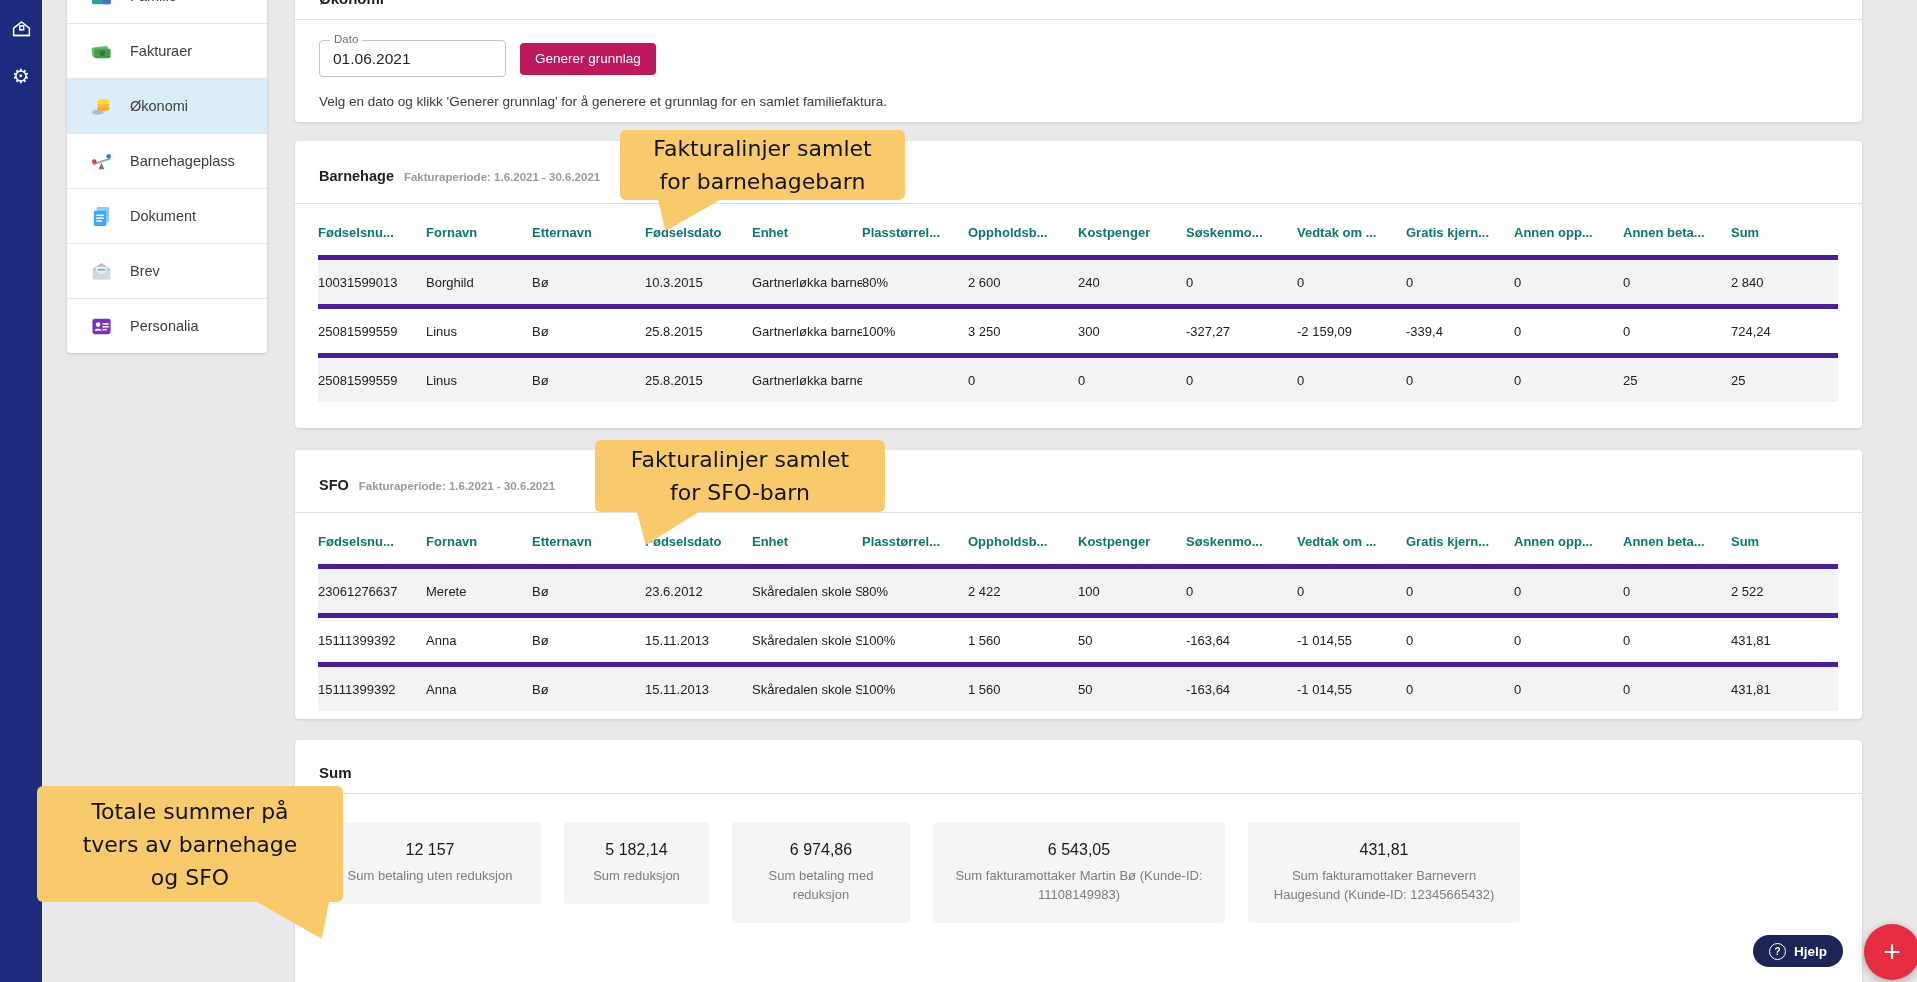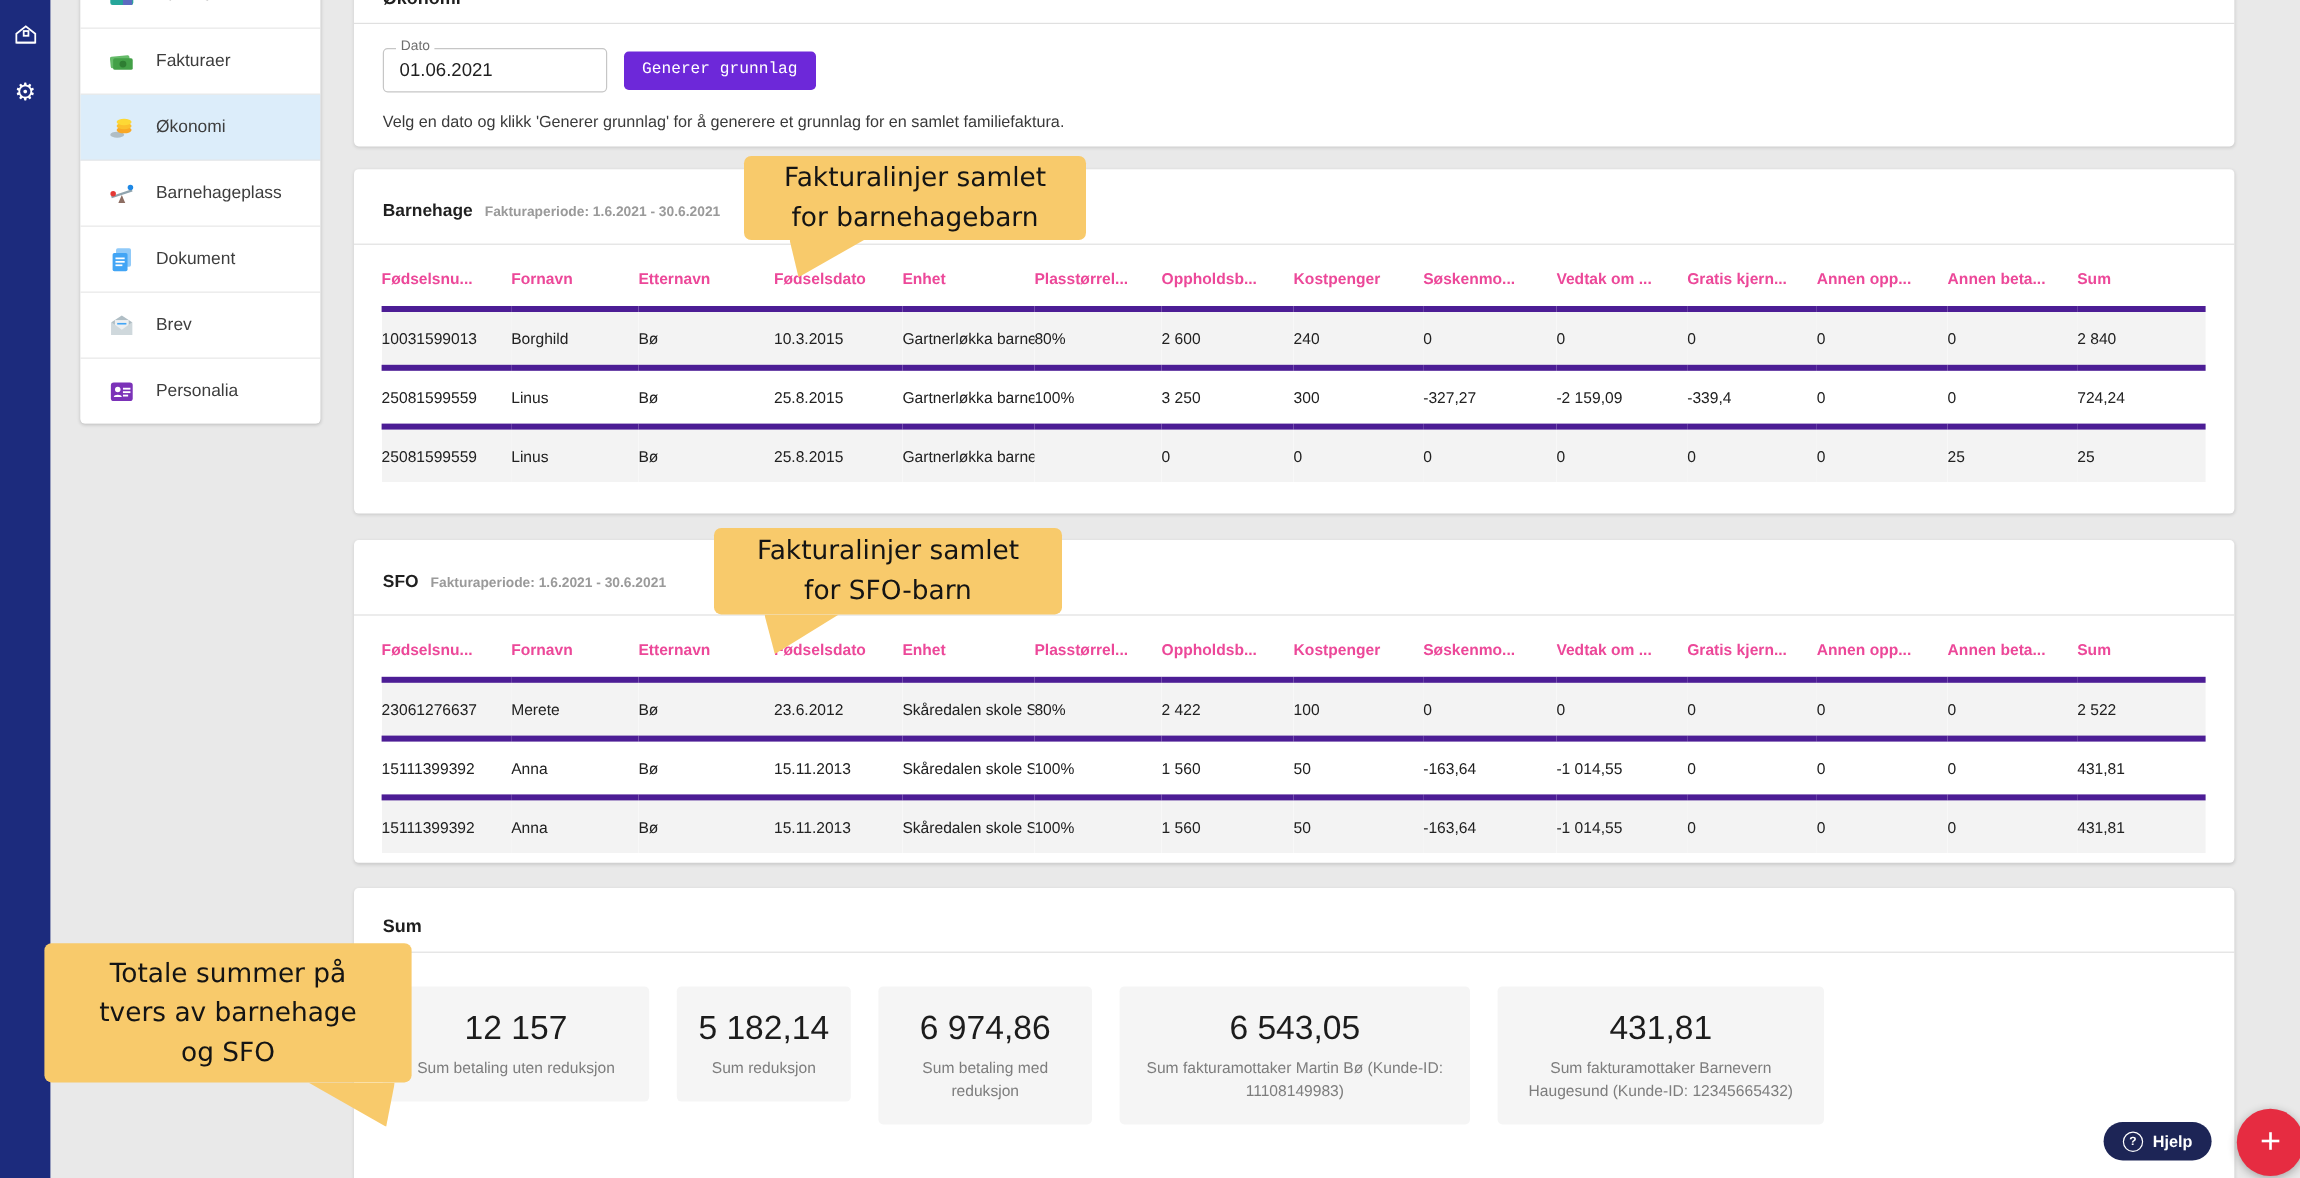--- a/index.html
+++ b/index.html
@@ -32,44 +32,44 @@
 
   .card h1{margin:0;padding:24px 24px 12px;font-size:15px;font-weight:bold;color:#1f1f1f;}
   .divider{height:1px;background:#e0e0e0;}
 
   .controls{display:flex;align-items:center;margin:20px 24px 0;}
   .outlined-input{position:relative;width:187px;height:37px;border:1px solid #c6c6c6;border-radius:4px;
                   box-sizing:border-box;display:flex;align-items:center;background:#fff;cursor:text;}
   .outlined-input label{position:absolute;top:-8px;left:10px;background:#fff;padding:0 4px;
                         font-size:11.5px;color:#6f6f6f;}
   .outlined-input .value{padding-left:13px;font-size:15.5px;color:#1f1f1f;}
-  .btn-primary{margin-left:14px;height:32px;padding:0 15px;background:#6d28d9;color:#fff;border:none;
-               border-radius:4px;font-size:13.5px;font-family:Liberation Mono, monospace;cursor:pointer;}
+  .btn-primary{margin-left:14px;height:32px;padding:0 15px;background:#be185d;color:#fff;border:none;
+               border-radius:4px;font-size:13.5px;font-family:Liberation Sans, sans-serif;cursor:pointer;}
   .helper{margin:17px 24px 0;font-size:13.5px;color:#3a3a3a;}
 
   .section-head{display:flex;align-items:baseline;gap:10px;padding:27px 24px 19px;}
   .section-title{font-size:14.5px;font-weight:bold;color:#1f1f1f;}
   .section-period{font-size:11.5px;font-weight:bold;color:#9a9a9a;}
 
   table{border-collapse:collapse;table-layout:fixed;width:1520px;margin:0 23px;}
-  thead th{font-size:13px;font-weight:bold;color:#ec4899;text-align:left;
+  thead th{font-size:13px;font-weight:bold;color:#0f766e;text-align:left;
            padding:21px 8px 15px 0;white-space:nowrap;overflow:hidden;}
   tbody tr{border-top:5px solid #4c1d95;}
   tbody tr:nth-child(odd){background:#f3f3f3;}
   tbody td{font-size:13px;color:#212121;height:44px;padding:0 8px 0 0;white-space:nowrap;overflow:hidden;}
 
   
   .sum-row{display:flex;align-items:flex-start;gap:23px;margin:28px 24px 0;}
   .sum-box{background:#f5f5f5;border-radius:4px;text-align:center;padding:19px 12px;box-sizing:border-box;}
   .sum-box:nth-child(1){width:222px;}
   .sum-box:nth-child(2){width:145px;}
   .sum-box:nth-child(3){width:178px;}
   .sum-box:nth-child(4){width:292px;}
   .sum-box:nth-child(5){width:272px;}
-  .sum-value{font-size:28px;color:#1c1c1c;}
+  .sum-value{font-size:16px;color:#1c1c1c;}
   .sum-label{font-size:13px;color:#7d7d7d;margin-top:7px;line-height:19px;}
 
   
   .bubble{position:absolute;background:#f8ca6b;border-radius:6px;display:flex;align-items:center;
           justify-content:center;text-align:center;color:#141414;z-index:5;
           font-family:"DejaVu Sans",sans-serif;font-size:22px;line-height:33px;}
   .tail{position:absolute;background:#f8ca6b;top:100%;}
   #bubble-barnehage{left:620px;top:130px;width:285px;height:70px;}
   #bubble-barnehage .tail{left:38px;width:62px;height:31px;clip-path:polygon(0 0,100% 0,12% 100%);}
   #bubble-sfo{left:595px;top:440px;width:290px;height:72px;}

